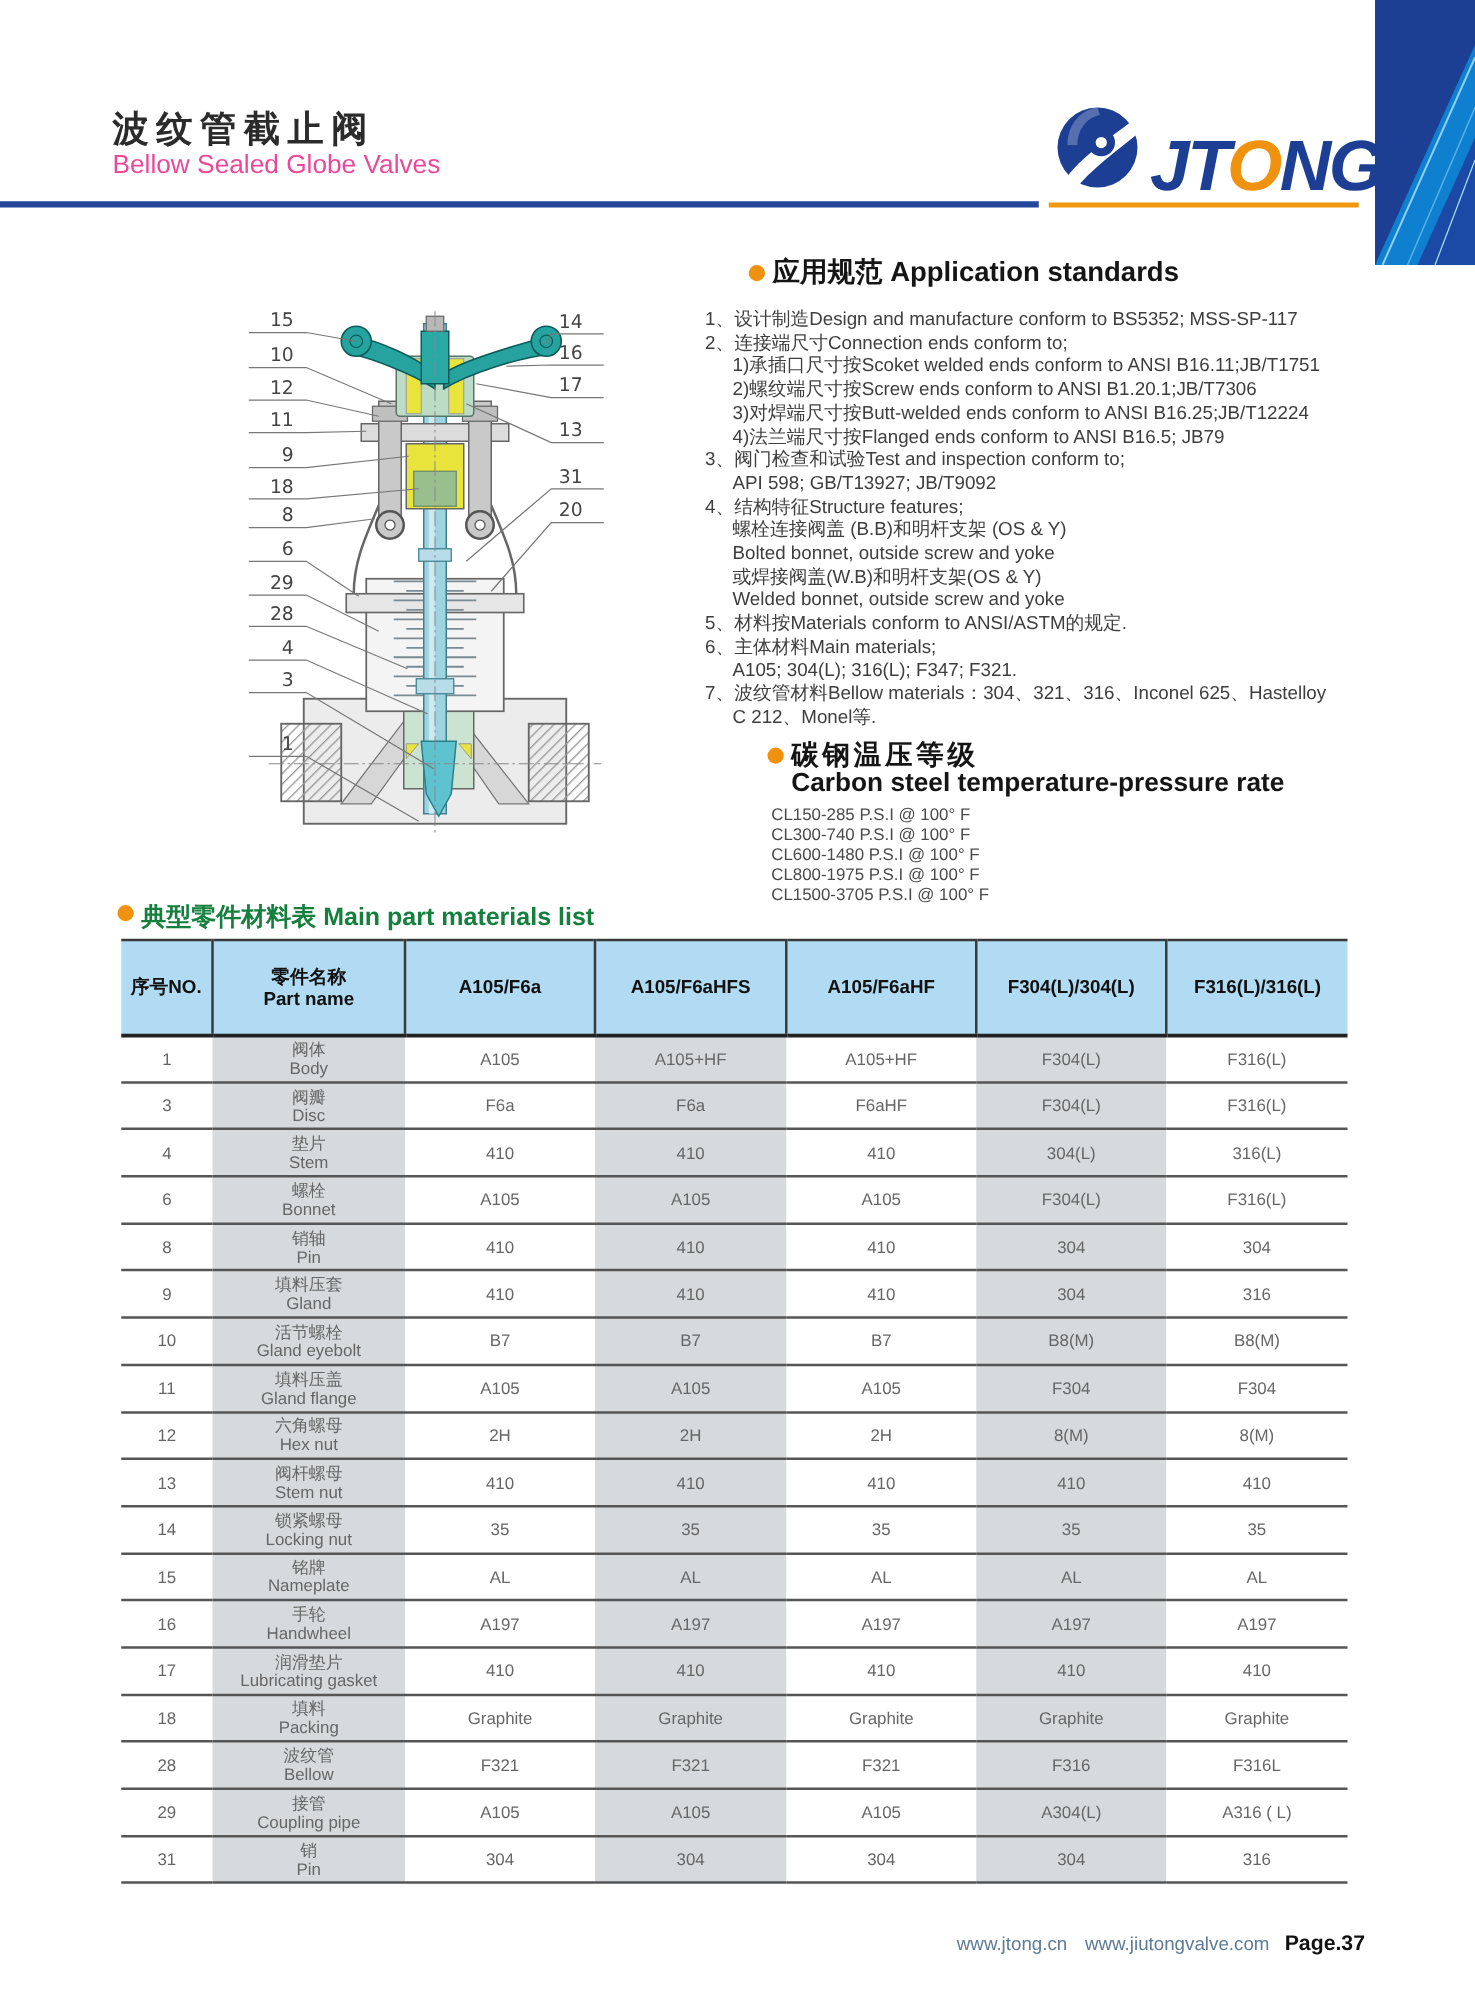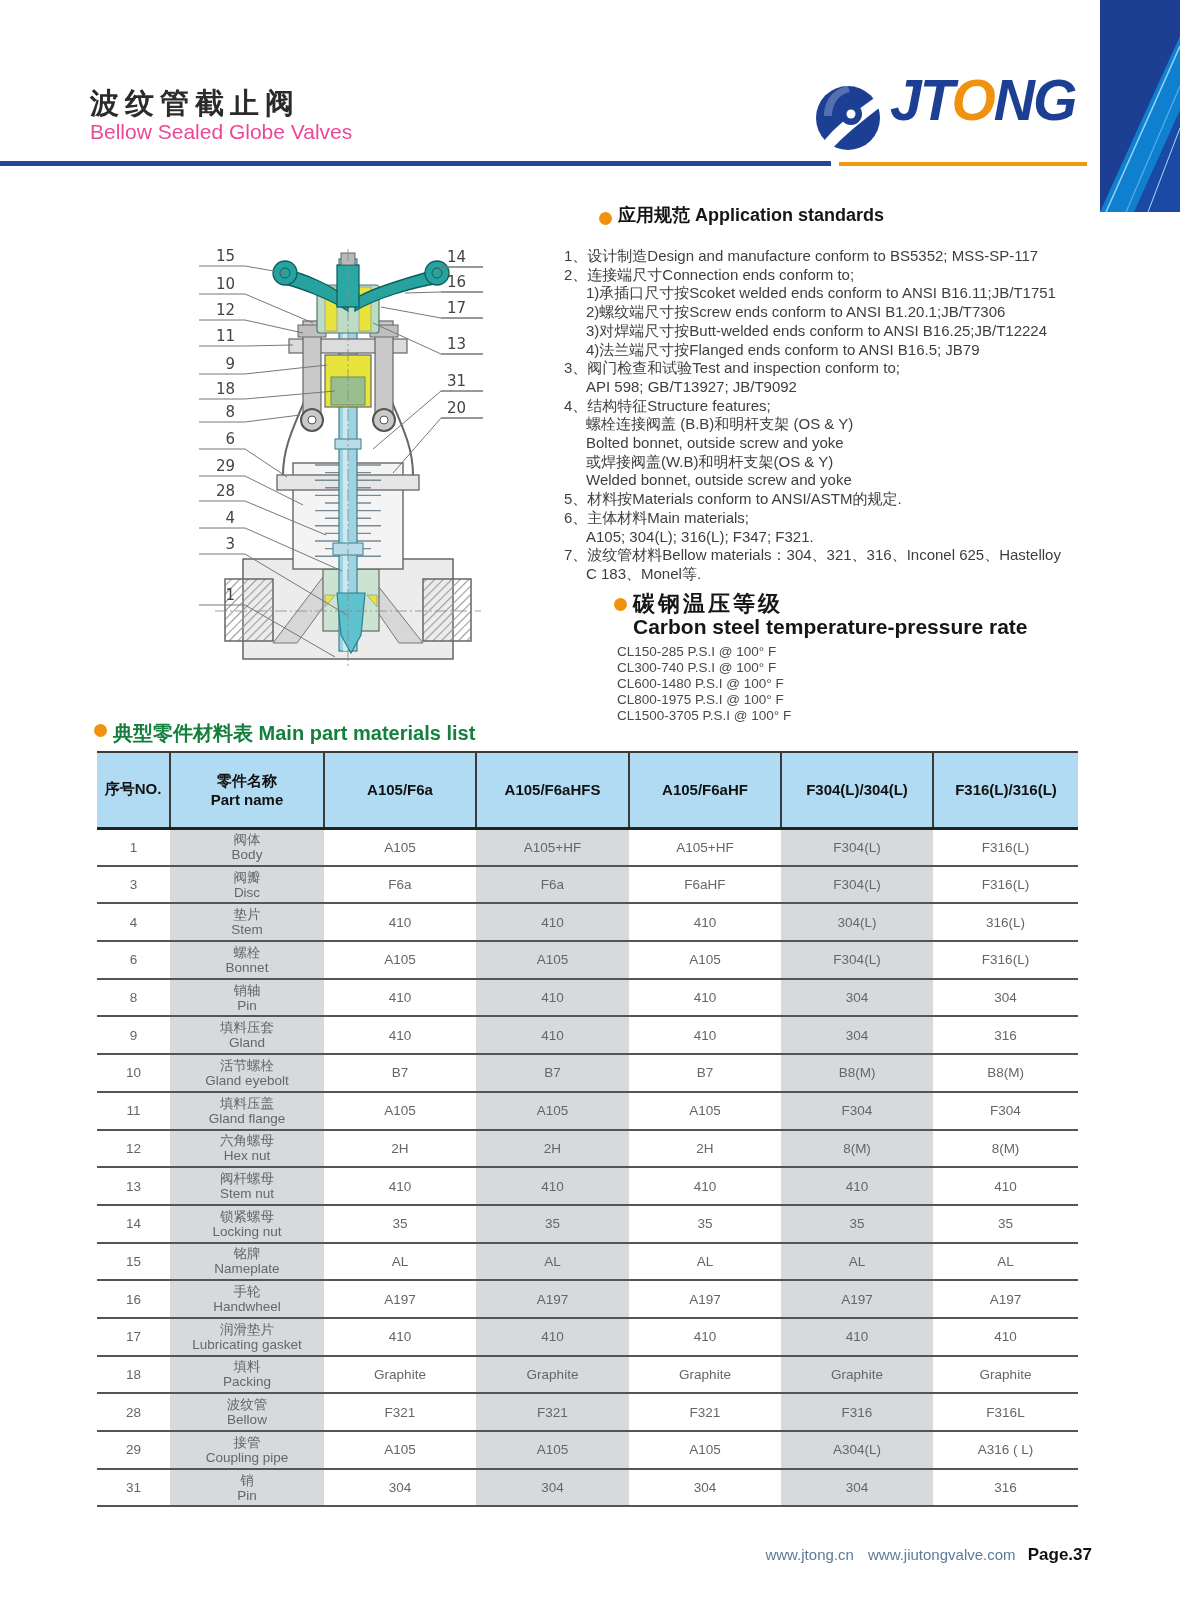--- a/index.html
+++ b/index.html
@@ -4,33 +4,33 @@
 <style>
   * { margin:0; padding:0; box-sizing:border-box; }
   body { background:#888; font-family:"Liberation Sans","DejaVu Sans",sans-serif; }
   .page { position:relative; width:1180px; height:1600px; background:#ffffff; margin:0 auto; overflow:hidden;padding-left:27px; }
 
   
   .title-zh { position:absolute; left:90px; top:84px; font-size:29px; font-weight:bold; color:#2b2b2b; letter-spacing:6px; }
   .title-en { position:absolute; left:90px; top:120px; font-size:21px; color:#ec4899; }
   .rule-blue { position:absolute; left:0; top:161px; width:831px; height:5px; background:#24479c; }
   .rule-orange { position:absolute; left:839px; top:162px; width:248px; height:4px; background:#f0980f; }
-  .logo { position:absolute; left:812px; top:72px; display:flex; align-items:flex-start; }
+  .logo { position:absolute; left:842px; top:72px; display:flex; align-items:flex-end; }
   .logo-text { font-size:57px; font-weight:bold; font-style:italic; color:#1c3f94; letter-spacing:-2px; line-height:1; margin-left:6px; }
   .logo-text .o { color:#f0920e; }
   .corner { position:absolute; right:0; top:0; }
 
   
   .diagram { position:absolute; left:185px; top:243px; }
   .callout { font-size:15px; fill:#444; font-family:"DejaVu Sans",sans-serif; }
   .leader { fill:none; stroke:#777; stroke-width:1; }
 
   
   .bullet { position:absolute; width:13px; height:13px; border-radius:50%; background:#f0920e; }
-  .app-title { position:absolute; left:618px; top:203px; font-size:18px; font-weight:bold; color:#151515; }
+  .app-title { position:absolute; left:618px; top:203px; font-size:22px; font-weight:bold; color:#151515; }
   .app-list { position:absolute; left:564px; top:247px; width:565px; }
   .app-item { font-size:15px; line-height:18.7px; color:#3e3e3e; white-space:nowrap; }
   .app-indent { padding-left:22px; }
 
   .carbon-title-zh { position:absolute; left:633px; top:589px; font-size:22px; font-weight:bold; color:#151515; letter-spacing:3px; }
   .carbon-title-en { position:absolute; left:633px; top:615px; font-size:21px; font-weight:bold; color:#151515; }
   .carbon-lines { position:absolute; left:617px; top:644px; }
   .carbon-line { font-size:13.5px; line-height:16px; color:#4a4a4a; }
 
   
@@ -215,21 +215,21 @@
       <div class="app-item app-indent">API 598; GB/T13927; JB/T9092</div>
       <div class="app-item">4、结构特征Structure features;</div>
       <div class="app-item app-indent">螺栓连接阀盖 (B.B)和明杆支架 (OS &amp; Y)</div>
       <div class="app-item app-indent">Bolted bonnet, outside screw and yoke</div>
       <div class="app-item app-indent">或焊接阀盖(W.B)和明杆支架(OS &amp; Y)</div>
       <div class="app-item app-indent">Welded bonnet, outside screw and yoke</div>
       <div class="app-item">5、材料按Materials conform to ANSI/ASTM的规定.</div>
       <div class="app-item">6、主体材料Main materials;</div>
       <div class="app-item app-indent">A105; 304(L); 316(L); F347; F321.</div>
       <div class="app-item">7、波纹管材料Bellow materials：304、321、316、Inconel 625、Hastelloy</div>
-      <div class="app-item app-indent">C 183、Monel等.</div>
+      <div class="app-item app-indent">C 212、Monel等.</div>
     </div>
 
   <div class="bullet" style="left:614px; top:598px;"></div>
   <div class="carbon-title-zh">碳钢温压等级</div>
   <div class="carbon-title-en">Carbon steel temperature-pressure rate</div>
   <div class="carbon-lines">
       <div class="carbon-line">CL150-285 P.S.I @ 100° F</div>
       <div class="carbon-line">CL300-740 P.S.I @ 100° F</div>
       <div class="carbon-line">CL600-1480 P.S.I @ 100° F</div>
       <div class="carbon-line">CL800-1975 P.S.I @ 100° F</div>

